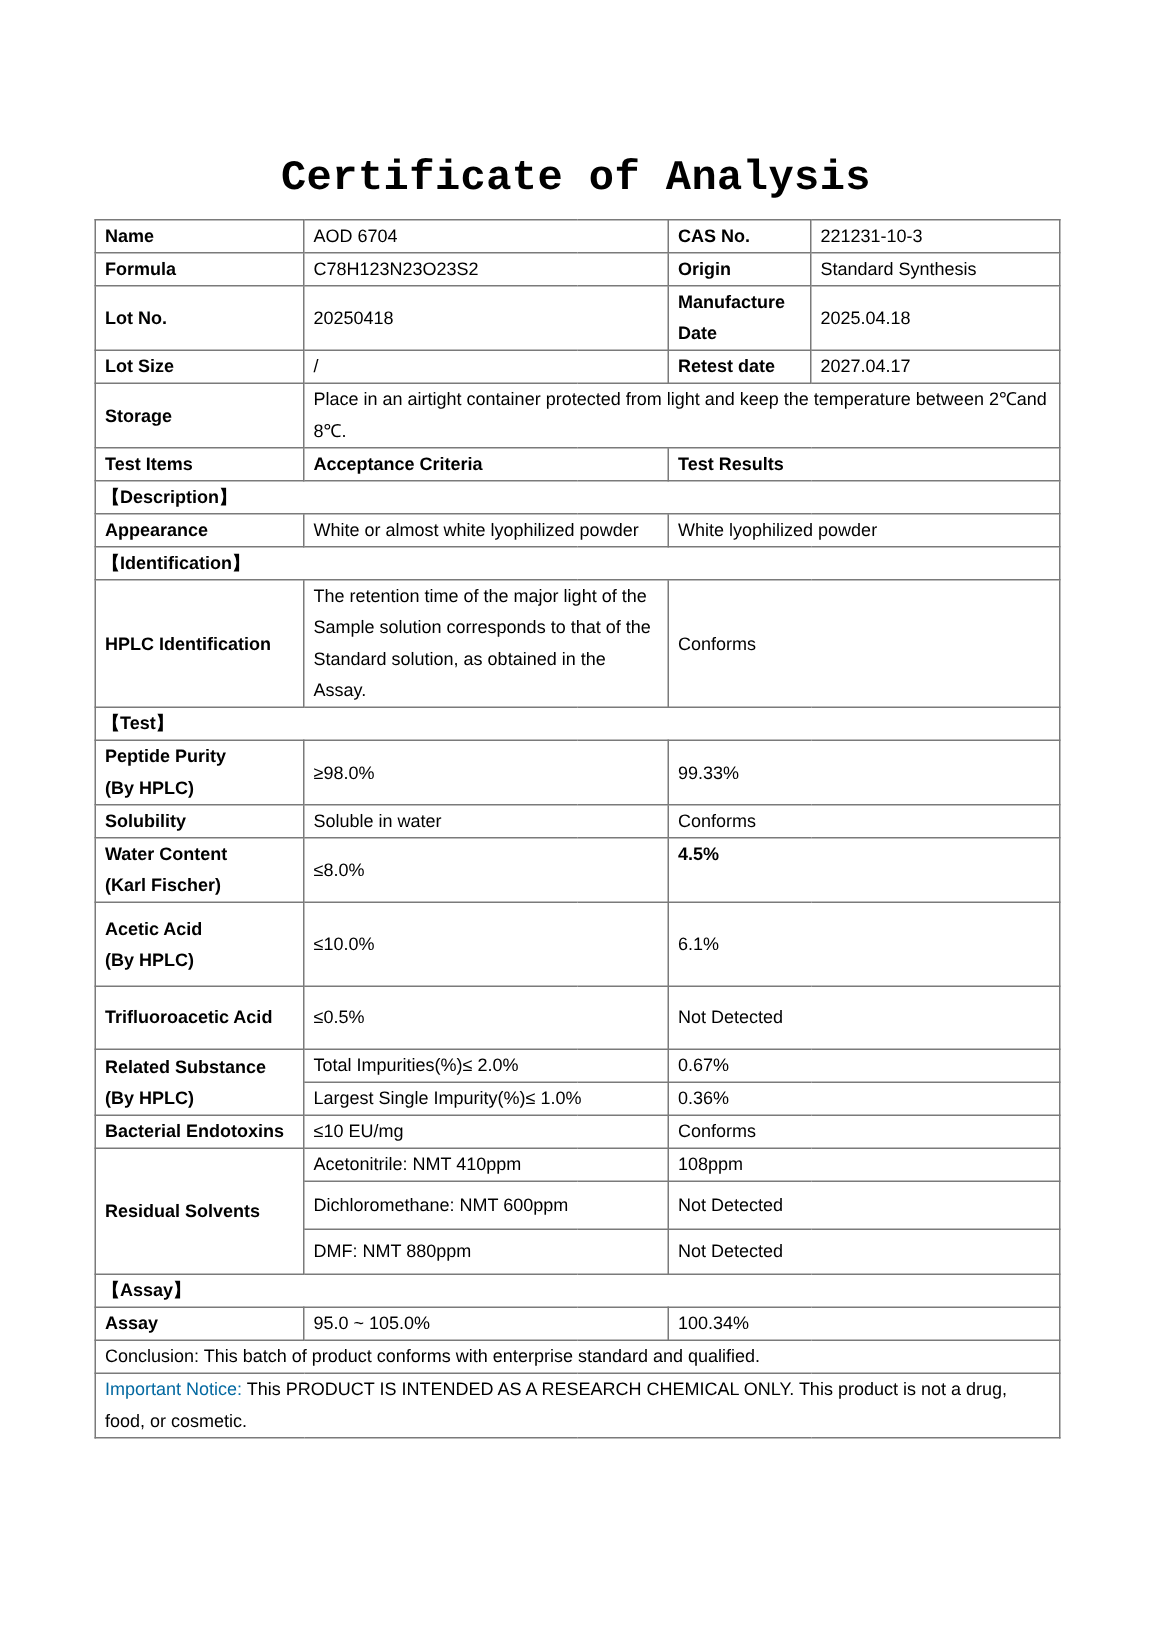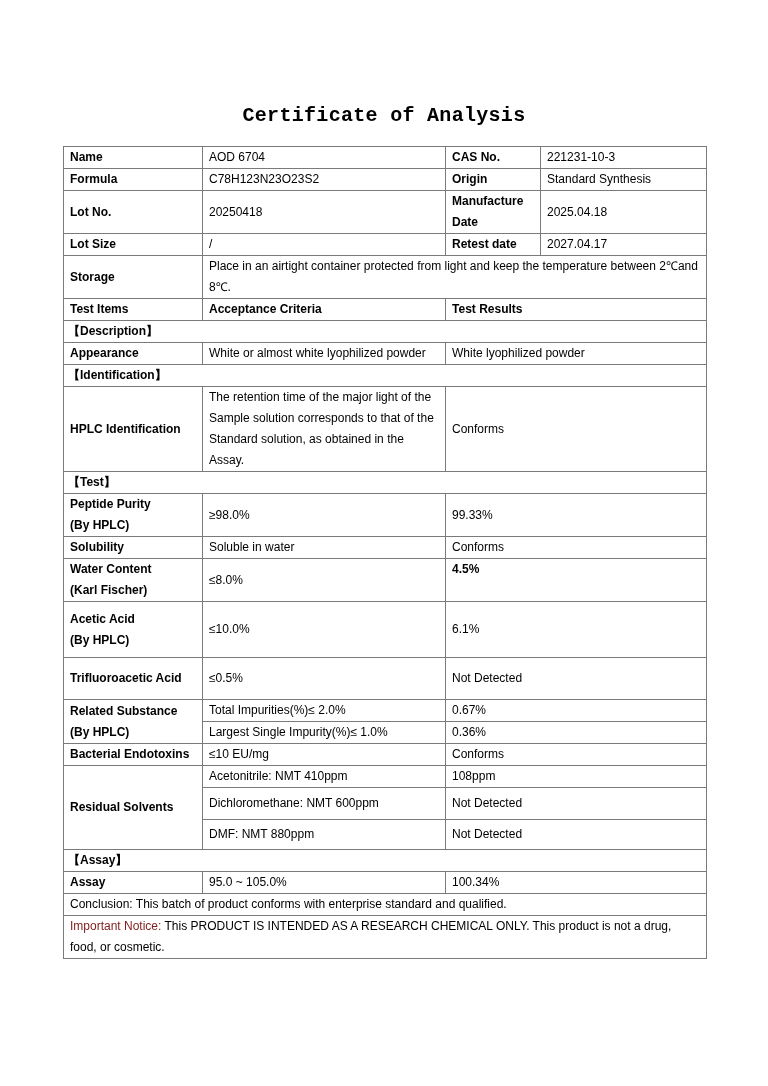--- a/index.html
+++ b/index.html
@@ -1,24 +1,24 @@
 <!DOCTYPE html>
 <html><head>
 <meta charset="utf-8">
 <style>
   html, body { margin:0; padding:0; background:#ffffff; }
   body { width:768px; height:1086px; position:relative; font-family:"Liberation Sans", sans-serif; color:#000; }
-  .title { position:absolute; top:104px; left:0; width:768px; text-align:center; font-family:"Liberation Mono", monospace; font-weight:bold; font-size:20px; letter-spacing:0.3px; }
+  .title { position:absolute; top:104px; left:0; width:768px; text-align:center; font-family:"Liberation Mono", monospace; font-weight:bold; font-size:28px; letter-spacing:0.3px; }
   table { position:absolute; top:146px; left:63px; width:643px; border-collapse:collapse; table-layout:fixed; font-size:12px; }
   td { border:1px solid #7a7a7a; padding:0 6px; height:21px; vertical-align:middle; line-height:21px; }
   td.lab { font-weight:bold; text-align:left; }
   td.sec { font-weight:bold; padding-left:4px; }
   td.hdr { font-weight:bold; }
   td.full { font-weight:normal; }
-  .red { color:#7f1d1d; }
+  .red { color:#0369a1; }
   .top { vertical-align:top;font-weight:bold; }
 </style>
 </head>
 <body>
 
 <div class="title">Certificate of Analysis</div>
 
 <table>
   <colgroup>
     <col style="width:139px">

